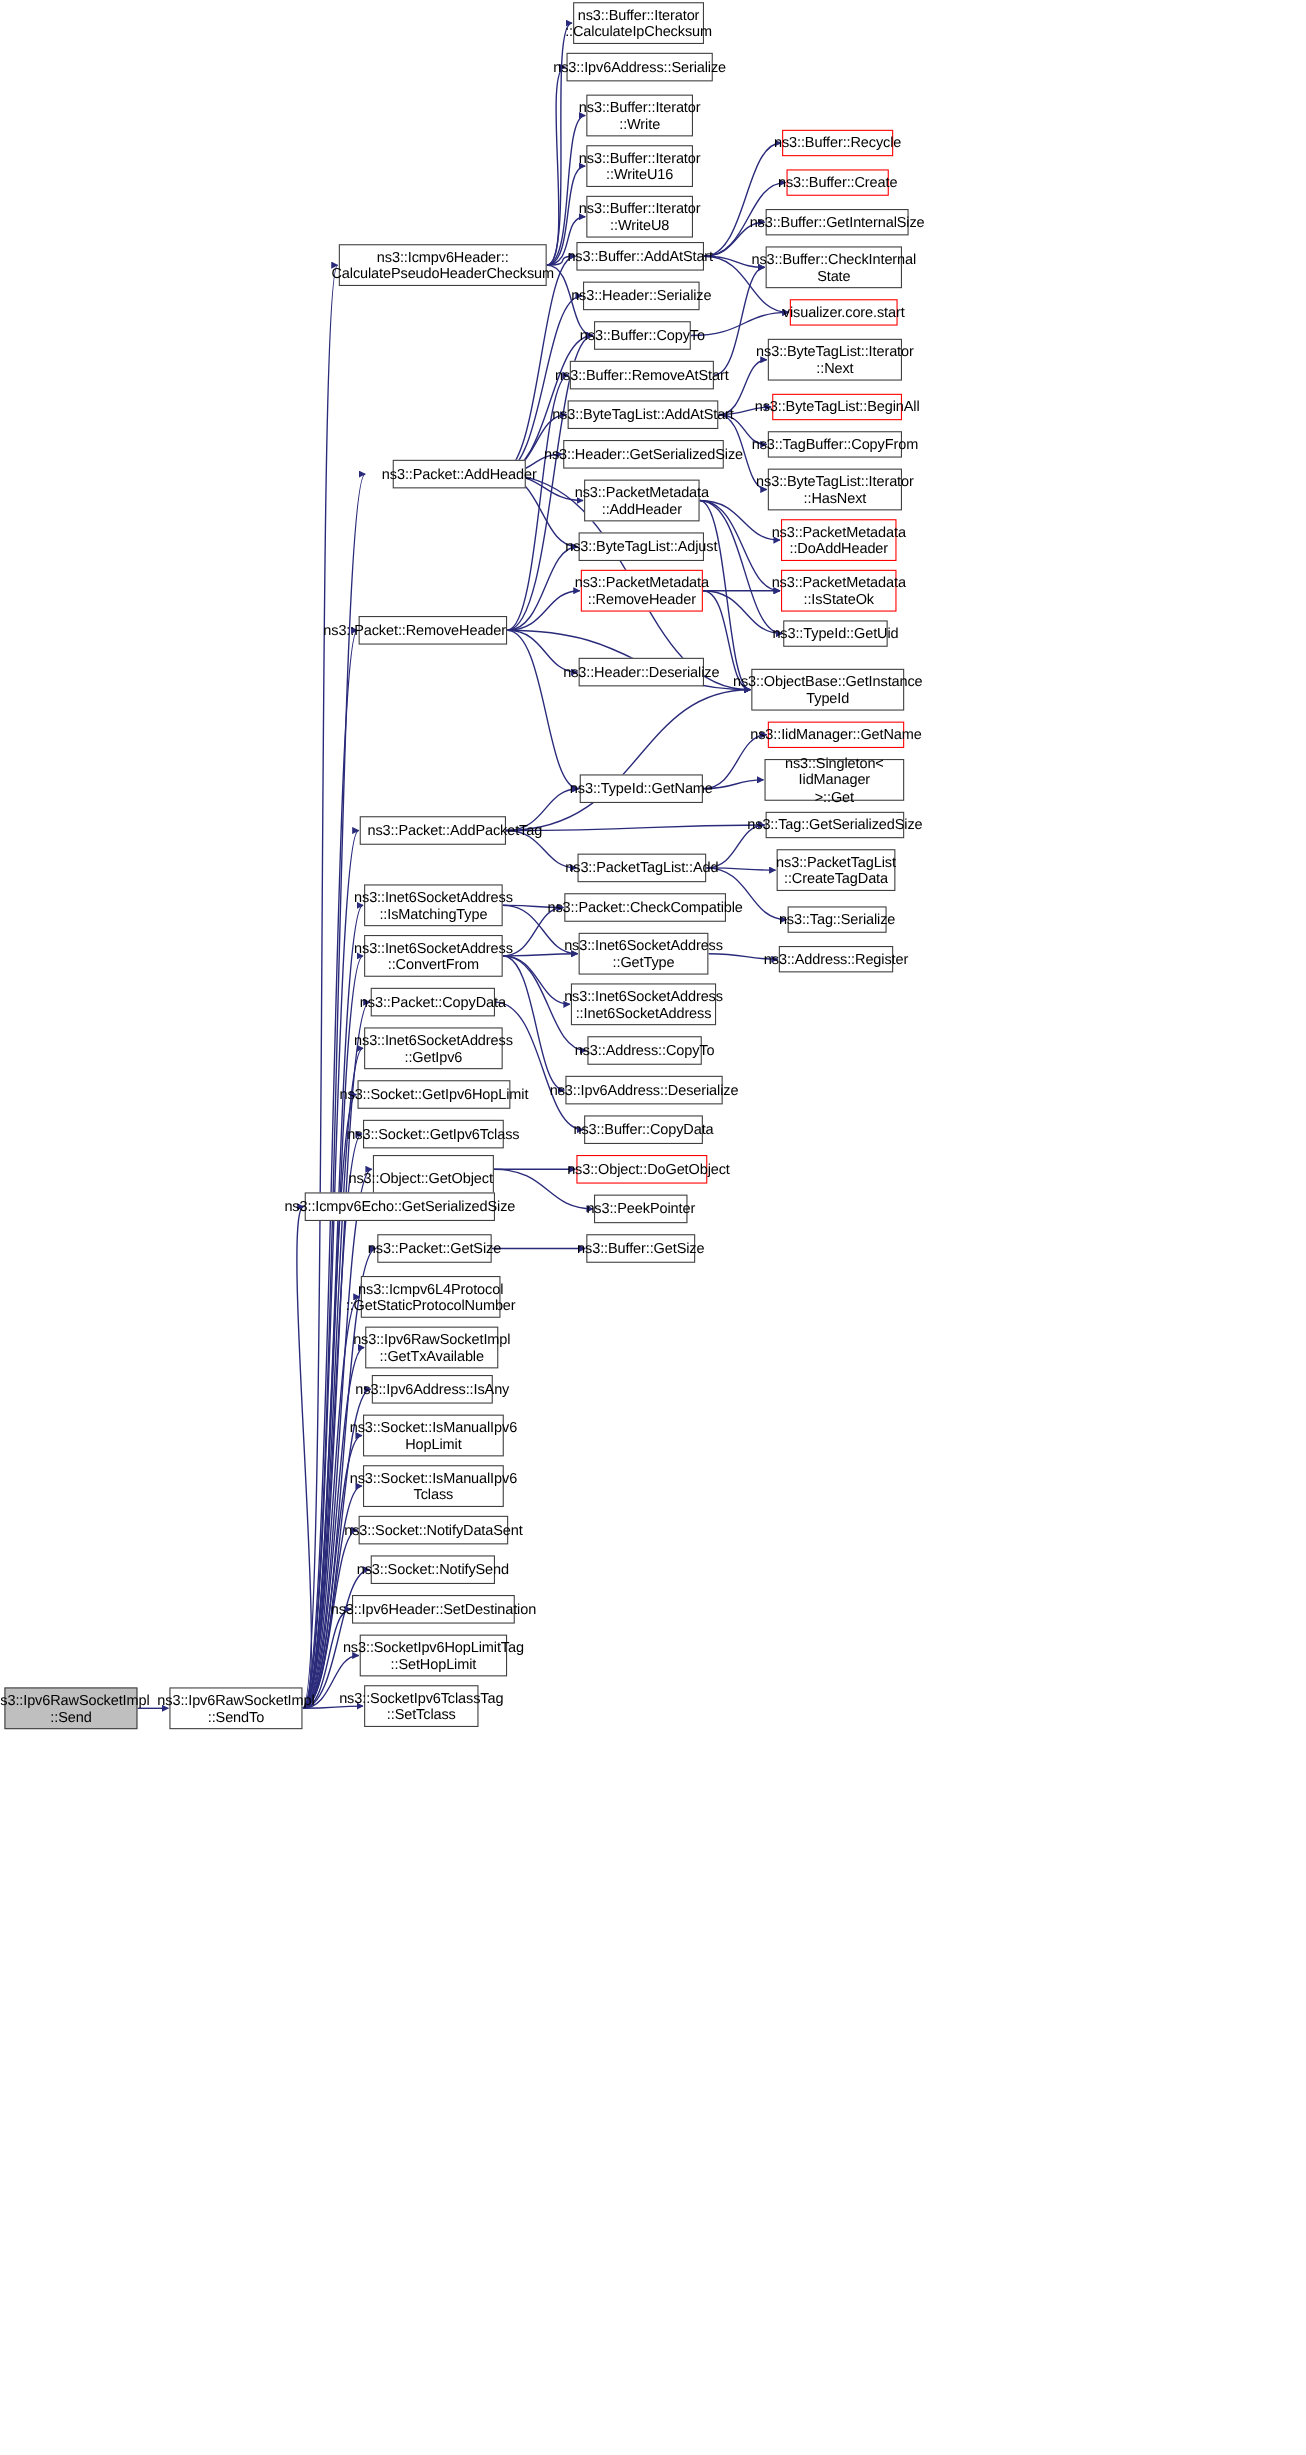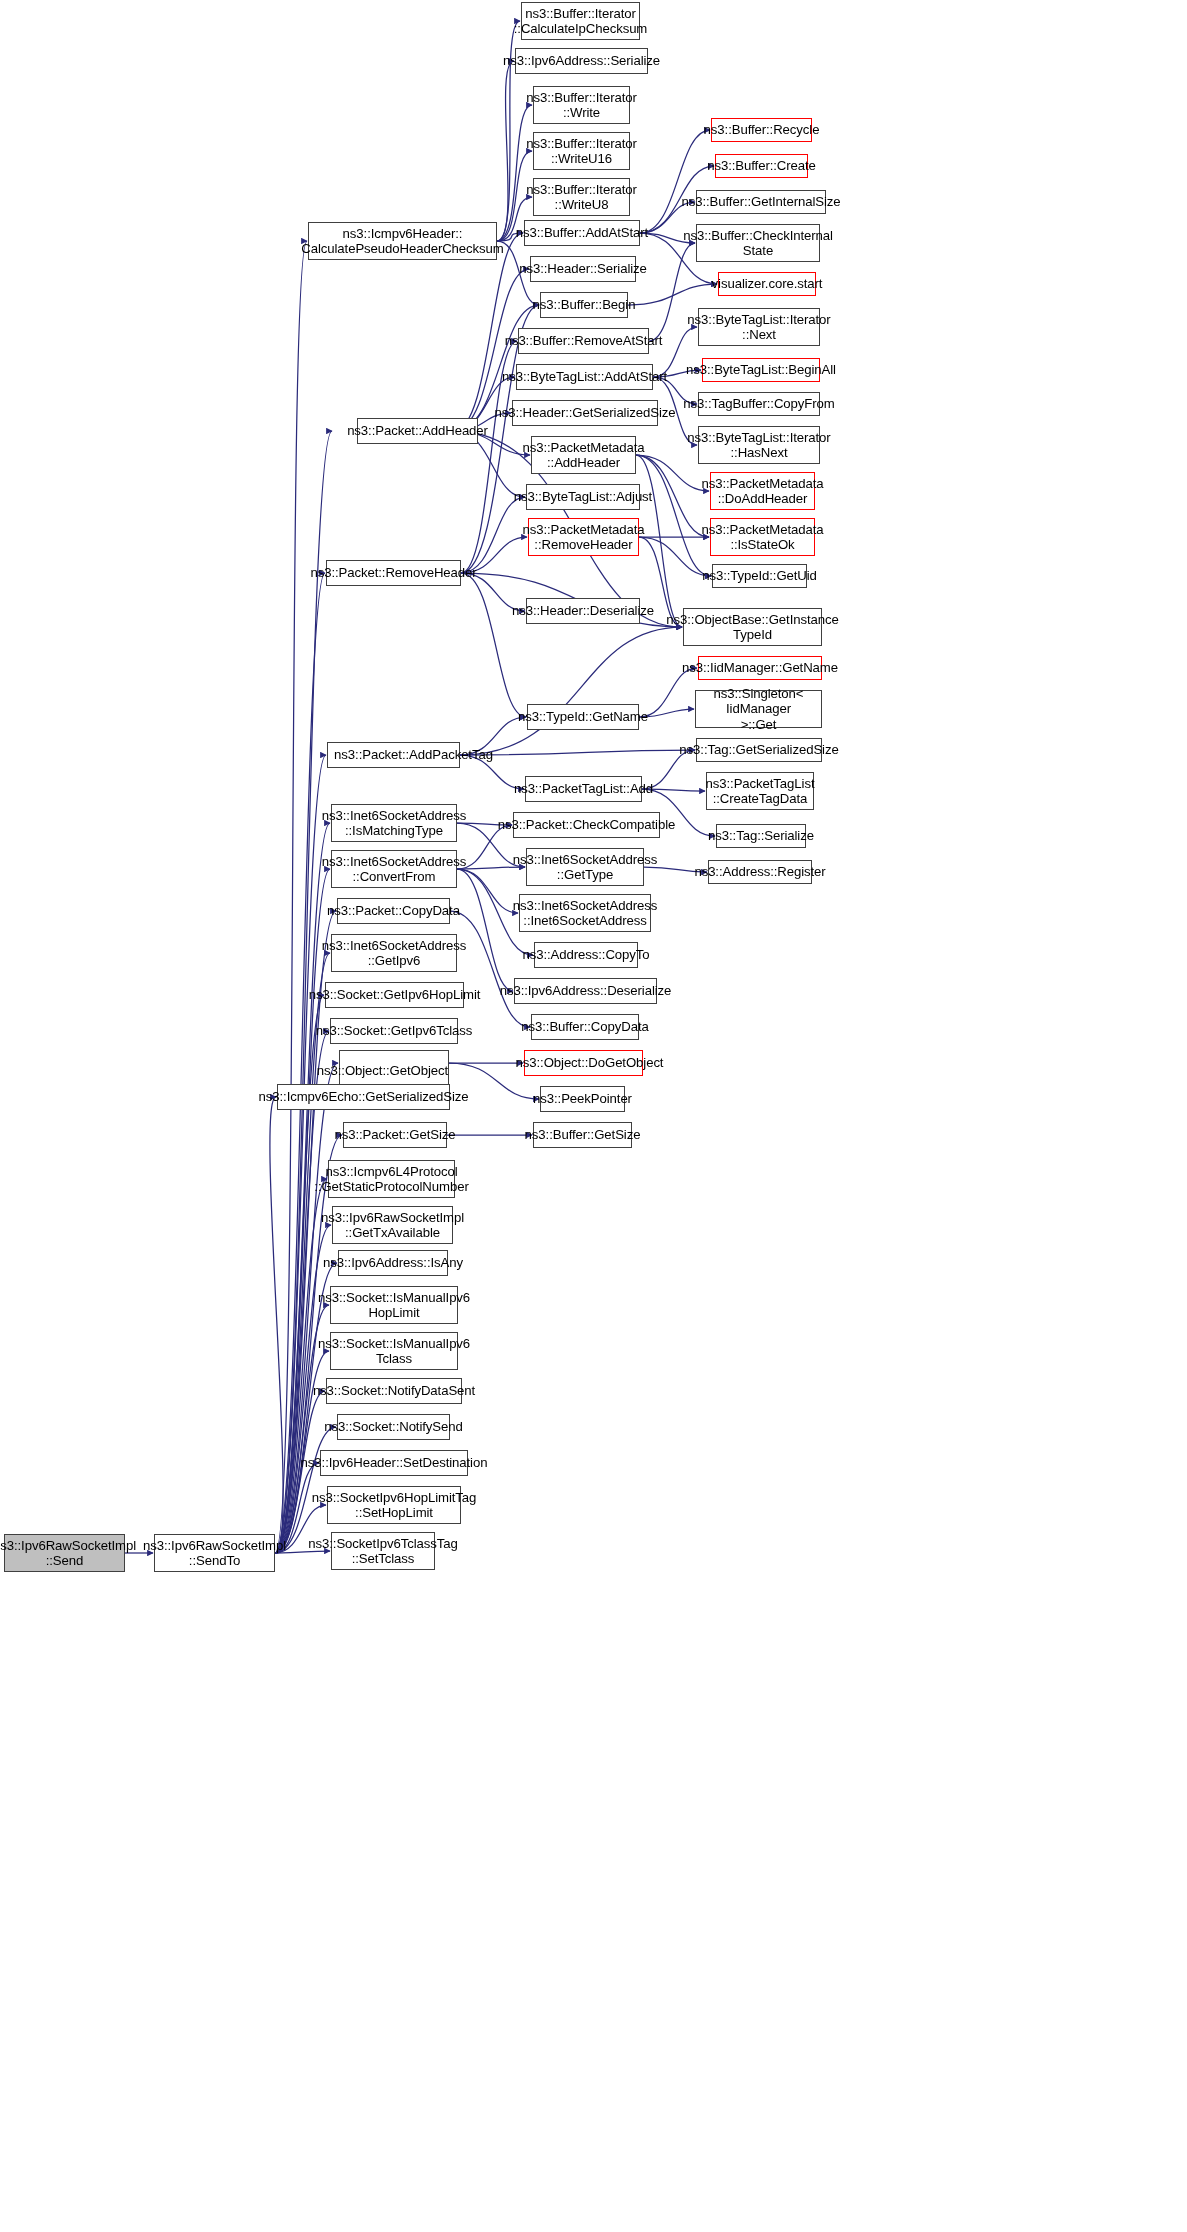--- a/index.html
+++ b/index.html
@@ -124,21 +124,21 @@
       </g>
   </svg>
   <div id="node-layer">
       <div class="node root" style="left: 4px; top: 1534px; width: 121px; height: 38px;"><span>ns3::Ipv6RawSocketImpl
 ::Send</span></div>
       <div class="node" style="left: 154px; top: 1534px; width: 121px; height: 38px;"><span>ns3::Ipv6RawSocketImpl
 ::SendTo</span></div>
       <div class="node" style="left: 308px; top: 222px; width: 189px; height: 38px;"><span>ns3::Icmpv6Header::
 CalculatePseudoHeaderChecksum</span></div>
       <div class="node" style="left: 333px; top: 418px; width: 121px; height: 26px; margin-left: 24px;"><span>ns3::Packet::AddHeader</span></div>
-      <div class="node" style="left: 326px; top: 560px; width: 135px; height: 26px;"><span>ns3::Packet::RemoveHeader</span></div>
+      <div class="node" style="left: 326px; top: 560px; width: 135px; height: 26px; justify-content: flex-end;"><span>ns3::Packet::RemoveHeader</span></div>
       <div class="node" style="left: 327px; top: 742px; width: 133px; height: 26px; padding-left: 40px;"><span>ns3::Packet::AddPacketTag</span></div>
       <div class="node" style="left: 331px; top: 804px; width: 126px; height: 38px;"><span>ns3::Inet6SocketAddress
 ::IsMatchingType</span></div>
       <div class="node" style="left: 331px; top: 850px; width: 126px; height: 38px;"><span>ns3::Inet6SocketAddress
 ::ConvertFrom</span></div>
       <div class="node" style="left: 337px; top: 898px; width: 113px; height: 26px;"><span>ns3::Packet::CopyData</span></div>
       <div class="node" style="left: 331px; top: 934px; width: 126px; height: 38px;"><span>ns3::Inet6SocketAddress
 ::GetIpv6</span></div>
       <div class="node" style="left: 325px; top: 982px; width: 139px; height: 26px;"><span>ns3::Socket::GetIpv6HopLimit</span></div>
       <div class="node" style="left: 330px; top: 1018px; width: 128px; height: 26px;"><span>ns3::Socket::GetIpv6Tclass</span></div>
@@ -165,21 +165,21 @@
 ::CalculateIpChecksum</span></div>
       <div class="node" style="left: 515px; top: 48px; width: 133px; height: 26px;"><span>ns3::Ipv6Address::Serialize</span></div>
       <div class="node" style="left: 533px; top: 86px; width: 97px; height: 38px;"><span>ns3::Buffer::Iterator
 ::Write</span></div>
       <div class="node" style="left: 533px; top: 132px; width: 97px; height: 38px;"><span>ns3::Buffer::Iterator
 ::WriteU16</span></div>
       <div class="node" style="left: 533px; top: 178px; width: 97px; height: 38px;"><span>ns3::Buffer::Iterator
 ::WriteU8</span></div>
       <div class="node" style="left: 524px; top: 220px; width: 116px; height: 26px;"><span>ns3::Buffer::AddAtStart</span></div>
       <div class="node" style="left: 530px; top: 256px; width: 106px; height: 26px;"><span>ns3::Header::Serialize</span></div>
-      <div class="node" style="left: 540px; top: 292px; width: 88px; height: 26px;"><span>ns3::Buffer::Begin</span></div>
+      <div class="node" style="left: 540px; top: 292px; width: 88px; height: 26px;"><span>ns3::Buffer::CopyTo</span></div>
       <div class="node" style="left: 518px; top: 328px; width: 131px; height: 26px;"><span>ns3::Buffer::RemoveAtStart</span></div>
       <div class="node" style="left: 516px; top: 364px; width: 137px; height: 26px;"><span>ns3::ByteTagList::AddAtStart</span></div>
       <div class="node" style="left: 512px; top: 400px; width: 146px; height: 26px;"><span>ns3::Header::GetSerializedSize</span></div>
       <div class="node" style="left: 531px; top: 436px; width: 105px; height: 38px;"><span>ns3::PacketMetadata
 ::AddHeader</span></div>
       <div class="node" style="left: 526px; top: 484px; width: 114px; height: 26px;"><span>ns3::ByteTagList::Adjust</span></div>
       <div class="node red" style="left: 528px; top: 518px; width: 111px; height: 38px;"><span>ns3::PacketMetadata
 ::RemoveHeader</span></div>
       <div class="node" style="left: 526px; top: 598px; width: 114px; height: 26px;"><span>ns3::Header::Deserialize</span></div>
       <div class="node" style="left: 527px; top: 704px; width: 112px; height: 26px;"><span>ns3::TypeId::GetName</span></div>

